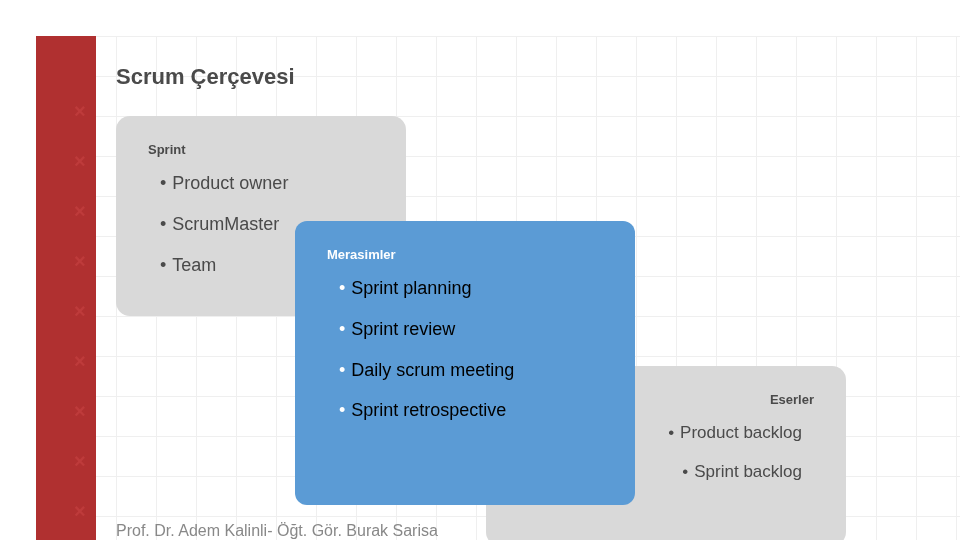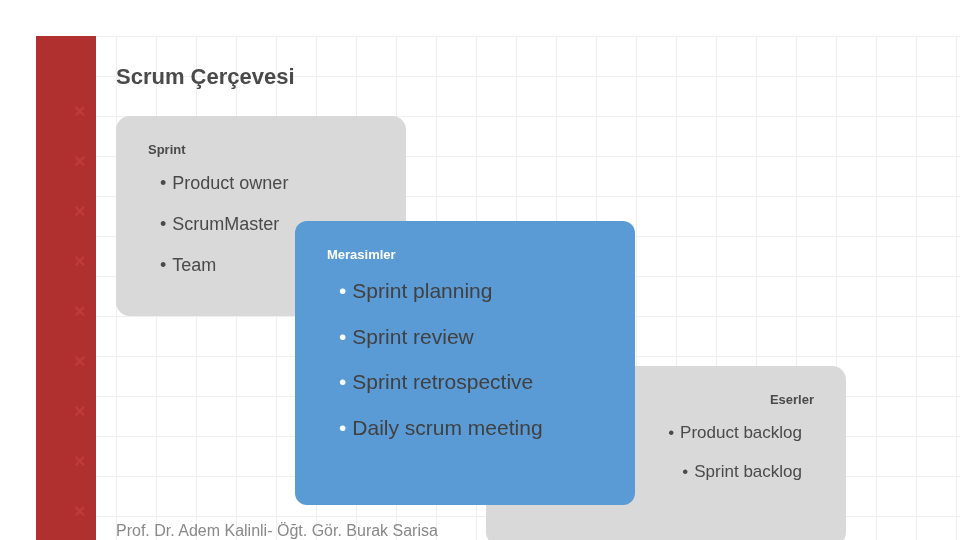--- a/index.html
+++ b/index.html
@@ -86,22 +86,22 @@
       padding: 14px 20px;
     }
 
     .merasimler-card .card-label {
       color: #ffffff;
       font-size: 13px;
       font-weight: bold;
     }
 
     .merasimler-card .bullet-list li {
-      color: #404040;
-      font-size: 21px;
+      color: #000000;
+      font-size: 18px;
     }
 
     .merasimler-card .bullet-list li::before {
       color: #ffffff;
     }
 
     
     .eserler-card {
       position: absolute;
       top: 330px;
@@ -204,22 +204,22 @@
     <li>ScrumMaster</li>
     <li>Team</li>
   </ul>
 </div>
 
 <div class="merasimler-card">
   <div class="card-label">Merasimler</div>
   <ul class="bullet-list">
     <li>Sprint planning</li>
     <li>Sprint review</li>
+    <li>Daily scrum meeting</li>
     <li>Sprint retrospective</li>
-    <li>Daily scrum meeting</li>
   </ul>
 </div>
 
 <div class="eserler-card">
   <div class="card-label">Eserler</div>
   <ul class="bullet-list">
     <li>Product backlog</li>
     <li>Sprint backlog</li>
   </ul>
 </div>

